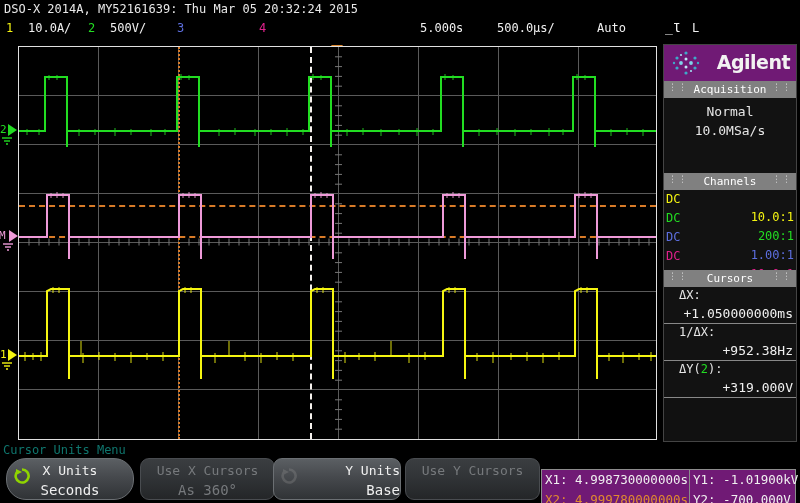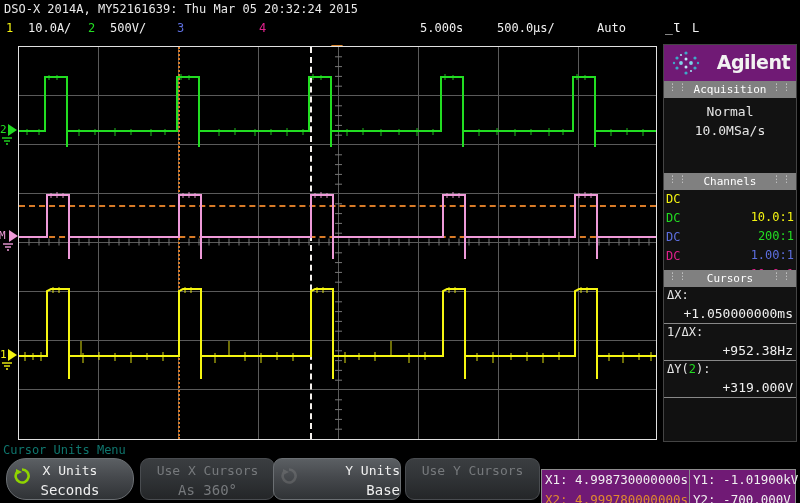--- a/index.html
+++ b/index.html
@@ -89,21 +89,21 @@
   .sect-head .dots { position:absolute; top:3px; font-size:9px; color:#d8d8d8; letter-spacing:1px; line-height:6px;}
   .dots.l { left:4px; } .dots.r { right:4px; }
   .sect-body { background:#121212; }
   .acq-line { color:#e6e6e6; font-size:13px; text-align:center;
               font-family:"DejaVu Sans Mono", monospace; line-height:19px; }
   .chrow { position:relative; height:19px; font-size:12px;
            font-family:"DejaVu Sans Mono", monospace; }
   .chrow .lbl { position:absolute; left:2px; }
   .chrow .val { position:absolute; right:2px;margin-top:18px; }
   .cur-block { border-top:1px solid #888; }
-  .cur-lbl { color:#e6e6e6; font-size:12px; padding-left:3px;
+  .cur-lbl { color:#e6e6e6; font-size:12px; padding-left:15px;
              font-family:"DejaVu Sans Mono", monospace; line-height:17px; }
   .cur-val { color:#f0f0f0; font-size:13px; text-align:right; padding-right:3px;
              font-family:"DejaVu Sans Mono", monospace; line-height:19px; }
 
   
   #menutitle {
     position:absolute; left:3px; top:443px;
     color:#0f766e; font-size:12px;
     font-family:"DejaVu Sans Mono", monospace;
   }

